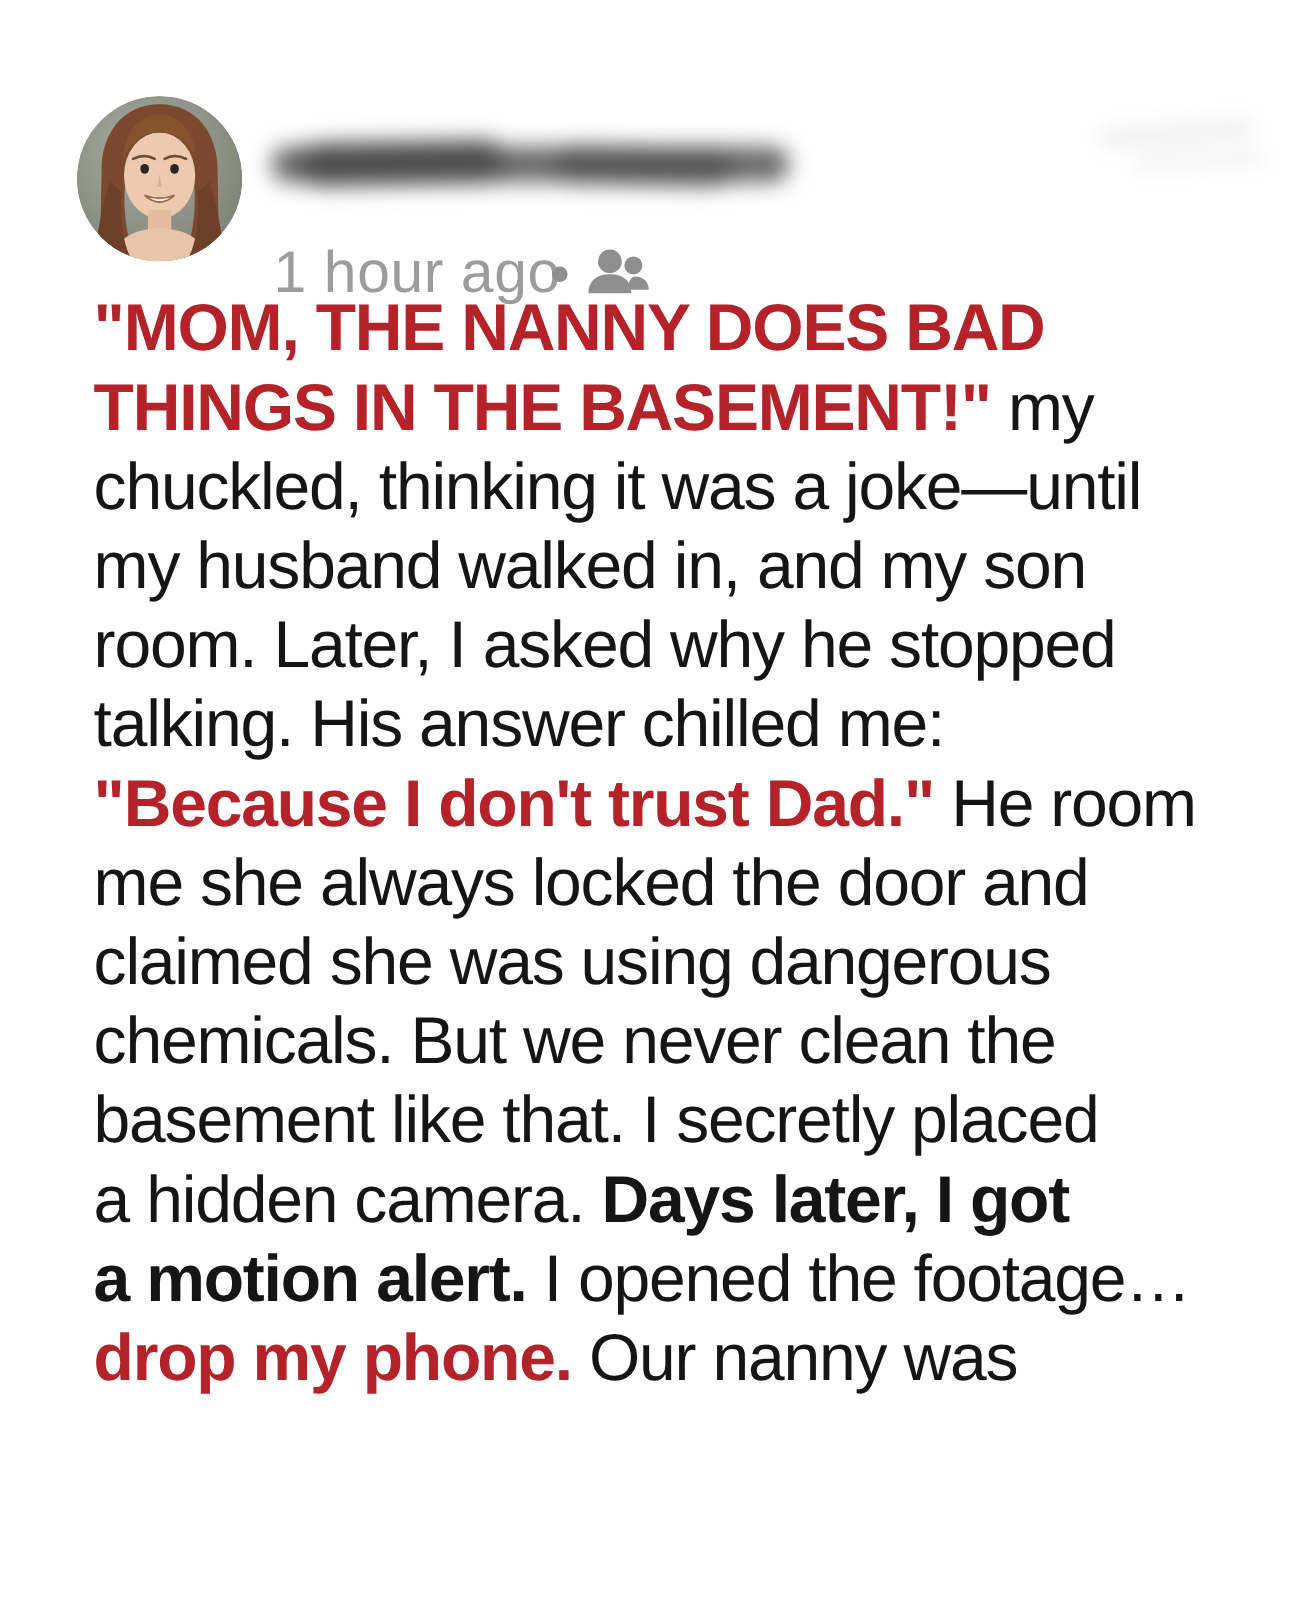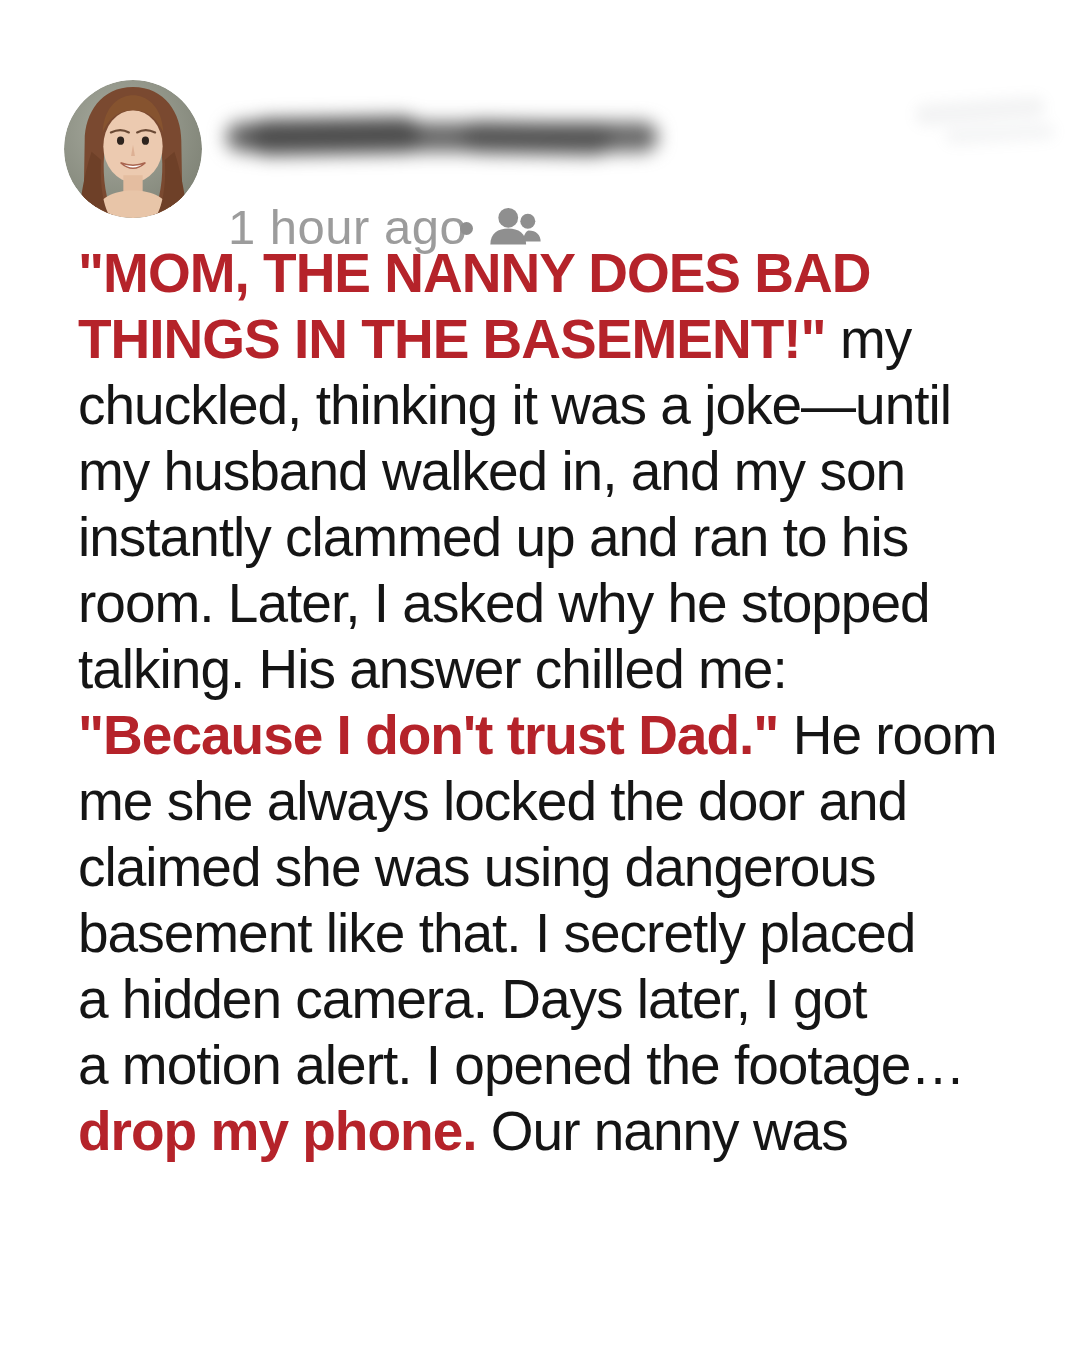--- a/index.html
+++ b/index.html
@@ -45,21 +45,21 @@
   }
   .watermark .w1{position:absolute;left:10px;top:8px;width:130px;height:22px;background:#8c9196;border-radius:10px;transform:rotate(-4deg);}
   .watermark .w2{position:absolute;left:40px;top:34px;width:110px;height:16px;background:#9aa0a6;border-radius:8px;transform:rotate(-3deg);}
   .post-text{
     position:absolute;left:78px;top:240px;width:1002px;
     font-size:55px;line-height:66px;color:var(--text-black);
     letter-spacing:-1px;
   }
   .post-text .line{white-space:pre;height:66px;}
   .seg-reg{font-weight:400;color:var(--text-black);text-align:center;}
-  .seg-bold{font-weight:400;color:var(--text-black);}
+  .seg-bold{font-weight:700;color:var(--text-black);}
   .seg-red{font-weight:700;color:var(--accent-red);}
 </style>
 </head>
 <body>
 
 <div class="page">
 
   <div class="avatar">
     <svg viewBox="0 0 100 100">
       <defs>
@@ -112,25 +112,25 @@
   <div class="watermark">
     <div class="w1"></div>
     <div class="w2"></div>
   </div>
 
   <div class="post-text" id="post-text">
       <div class="line"><span class="seg-red">"MOM, THE NANNY DOES BAD</span></div>
       <div class="line"><span class="seg-red">THINGS IN THE BASEMENT!" </span><span class="seg-reg">my</span></div>
       <div class="line"><span class="seg-reg">chuckled, thinking it was a joke—until</span></div>
       <div class="line"><span class="seg-reg">my husband walked in, and my son</span></div>
-      <div class="line"><span class="seg-reg">instantly clammed up and ran to his</span></div>
       <div class="line"><span class="seg-reg">room. Later, I asked why he stopped</span></div>
       <div class="line"><span class="seg-reg">talking. His answer chilled me:</span></div>
       <div class="line"><span class="seg-red">"Because I don't trust Dad." </span><span class="seg-reg">He room</span></div>
       <div class="line"><span class="seg-reg">me she always locked the door and</span></div>
       <div class="line"><span class="seg-reg">claimed she was using dangerous</span></div>
+      <div class="line"><span class="seg-reg">chemicals. But we never clean the</span></div>
       <div class="line"><span class="seg-reg">basement like that. I secretly placed</span></div>
       <div class="line"><span class="seg-reg">a hidden camera. </span><span class="seg-bold">Days later, I got</span></div>
       <div class="line"><span class="seg-bold">a motion alert. </span><span class="seg-reg">I opened the footage…</span></div>
       <div class="line"><span class="seg-red">drop my phone. </span><span class="seg-reg">Our nanny was</span></div>
     </div>
 
 </div>
 
 </body></html>

